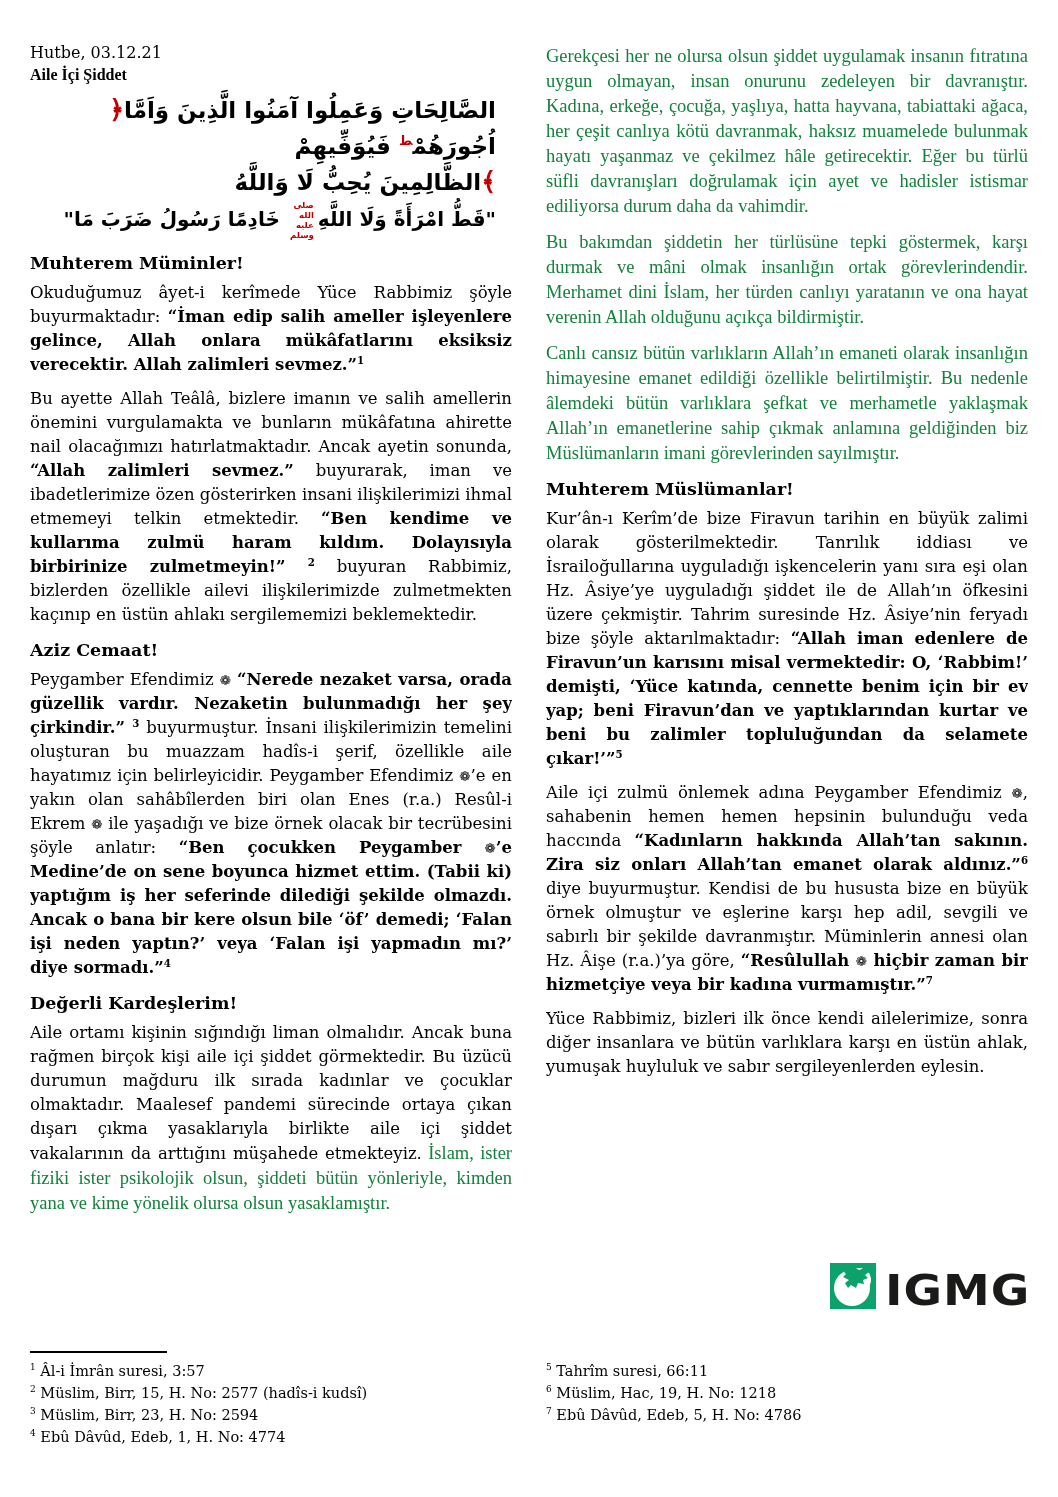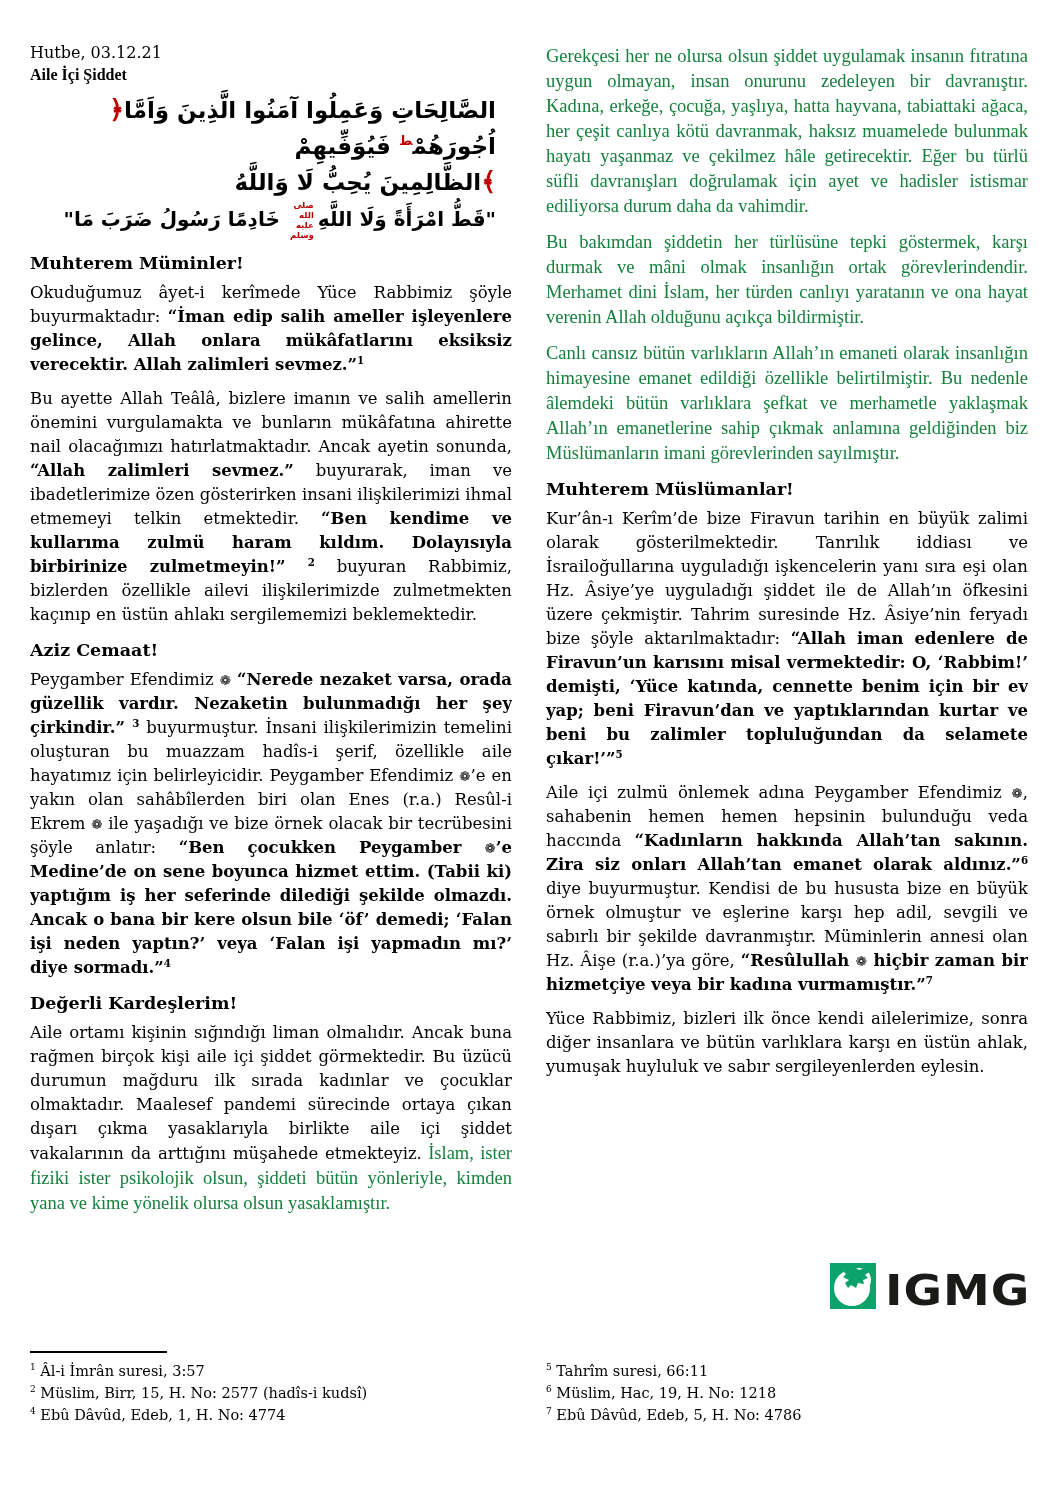--- a/index.html
+++ b/index.html
@@ -94,20 +94,21 @@
       </svg>
     </span>
     <span class="logo-word">IGMG</span>
   </div>
 
   <div class="fnsep"></div>
 
   <div class="fns fns-left">
     <div class="fn"><sup>1</sup><span> Âl-i İmrân suresi, 3:57</span></div>
     <div class="fn"><sup>2</sup><span> Müslim, Birr, 15, H. No: 2577 (hadîs-i kudsî)</span></div>
+    <div class="fn"><sup>3</sup><span> Müslim, Birr, 23, H. No: 2594</span></div>
     <div class="fn"><sup>4</sup><span> Ebû Dâvûd, Edeb, 1, H. No: 4774</span></div>
   </div>
 
   <div class="fns fns-right">
     <div class="fn"><sup>5</sup><span> Tahrîm suresi, 66:11</span></div>
     <div class="fn"><sup>6</sup><span> Müslim, Hac, 19, H. No: 1218</span></div>
     <div class="fn"><sup>7</sup><span> Ebû Dâvûd, Edeb, 5, H. No: 4786</span></div>
   </div>
 
 </div>

